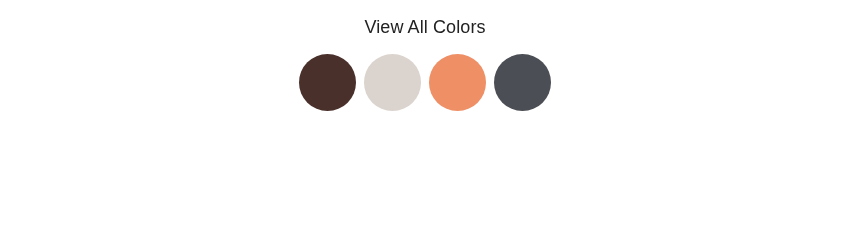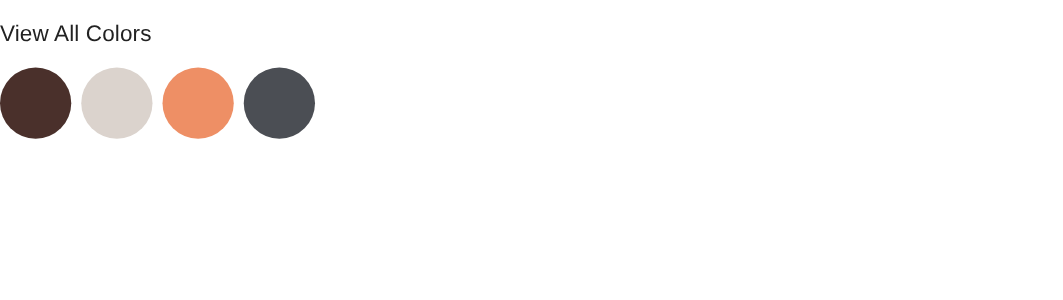--- a/index.html
+++ b/index.html
@@ -11,21 +11,21 @@
     height: 235px;
     background: #ffffff;
     font-family: "Liberation Sans", sans-serif;
     overflow: hidden;
   }
   .color-viewer {
     width: 850px;
     height: 235px;
     display: flex;
     flex-direction: column;
-    align-items: flex-start;
+    align-items: center;
     box-sizing: border-box;
     padding-top: 15px;
   }
   .viewer-title {
     font-family: "Liberation Sans", sans-serif;
     font-size: 18px;
     font-weight: 400;
     line-height: 24px;
     color: #222222;
     letter-spacing: 0.1px;

